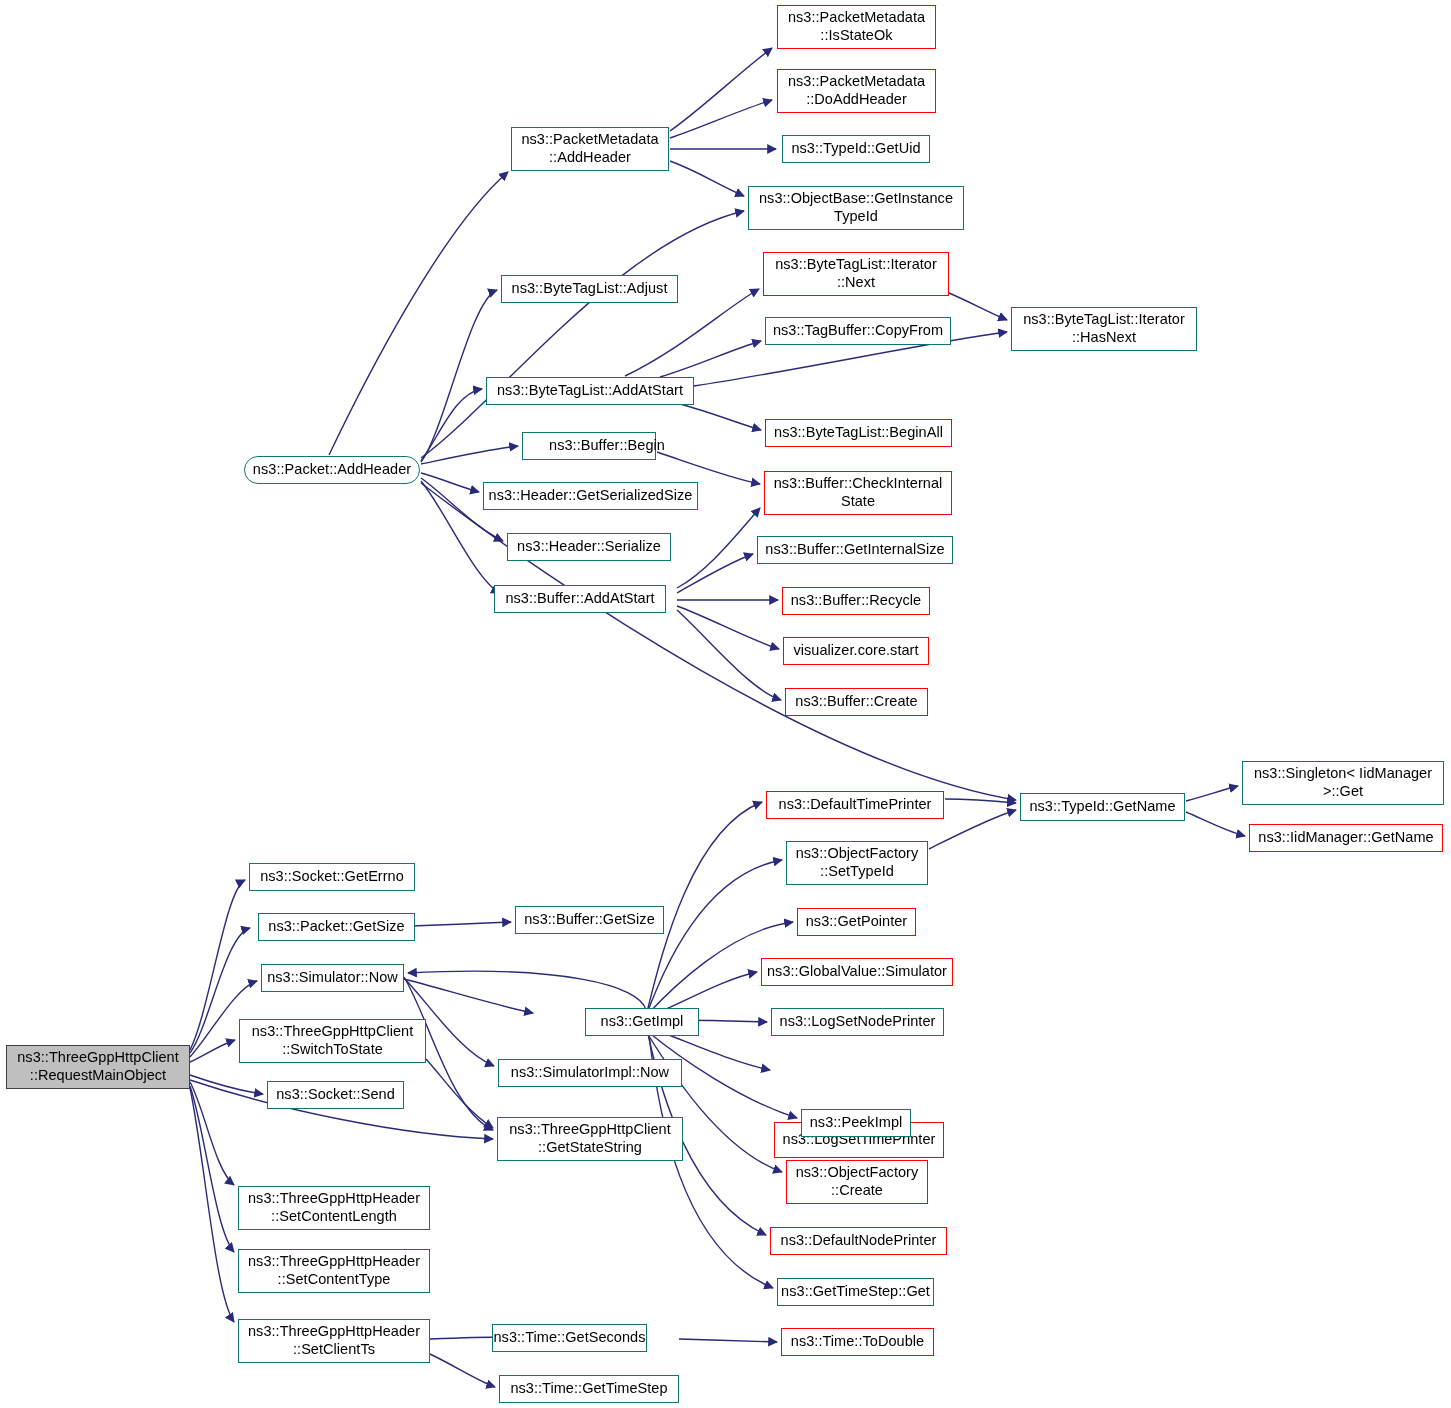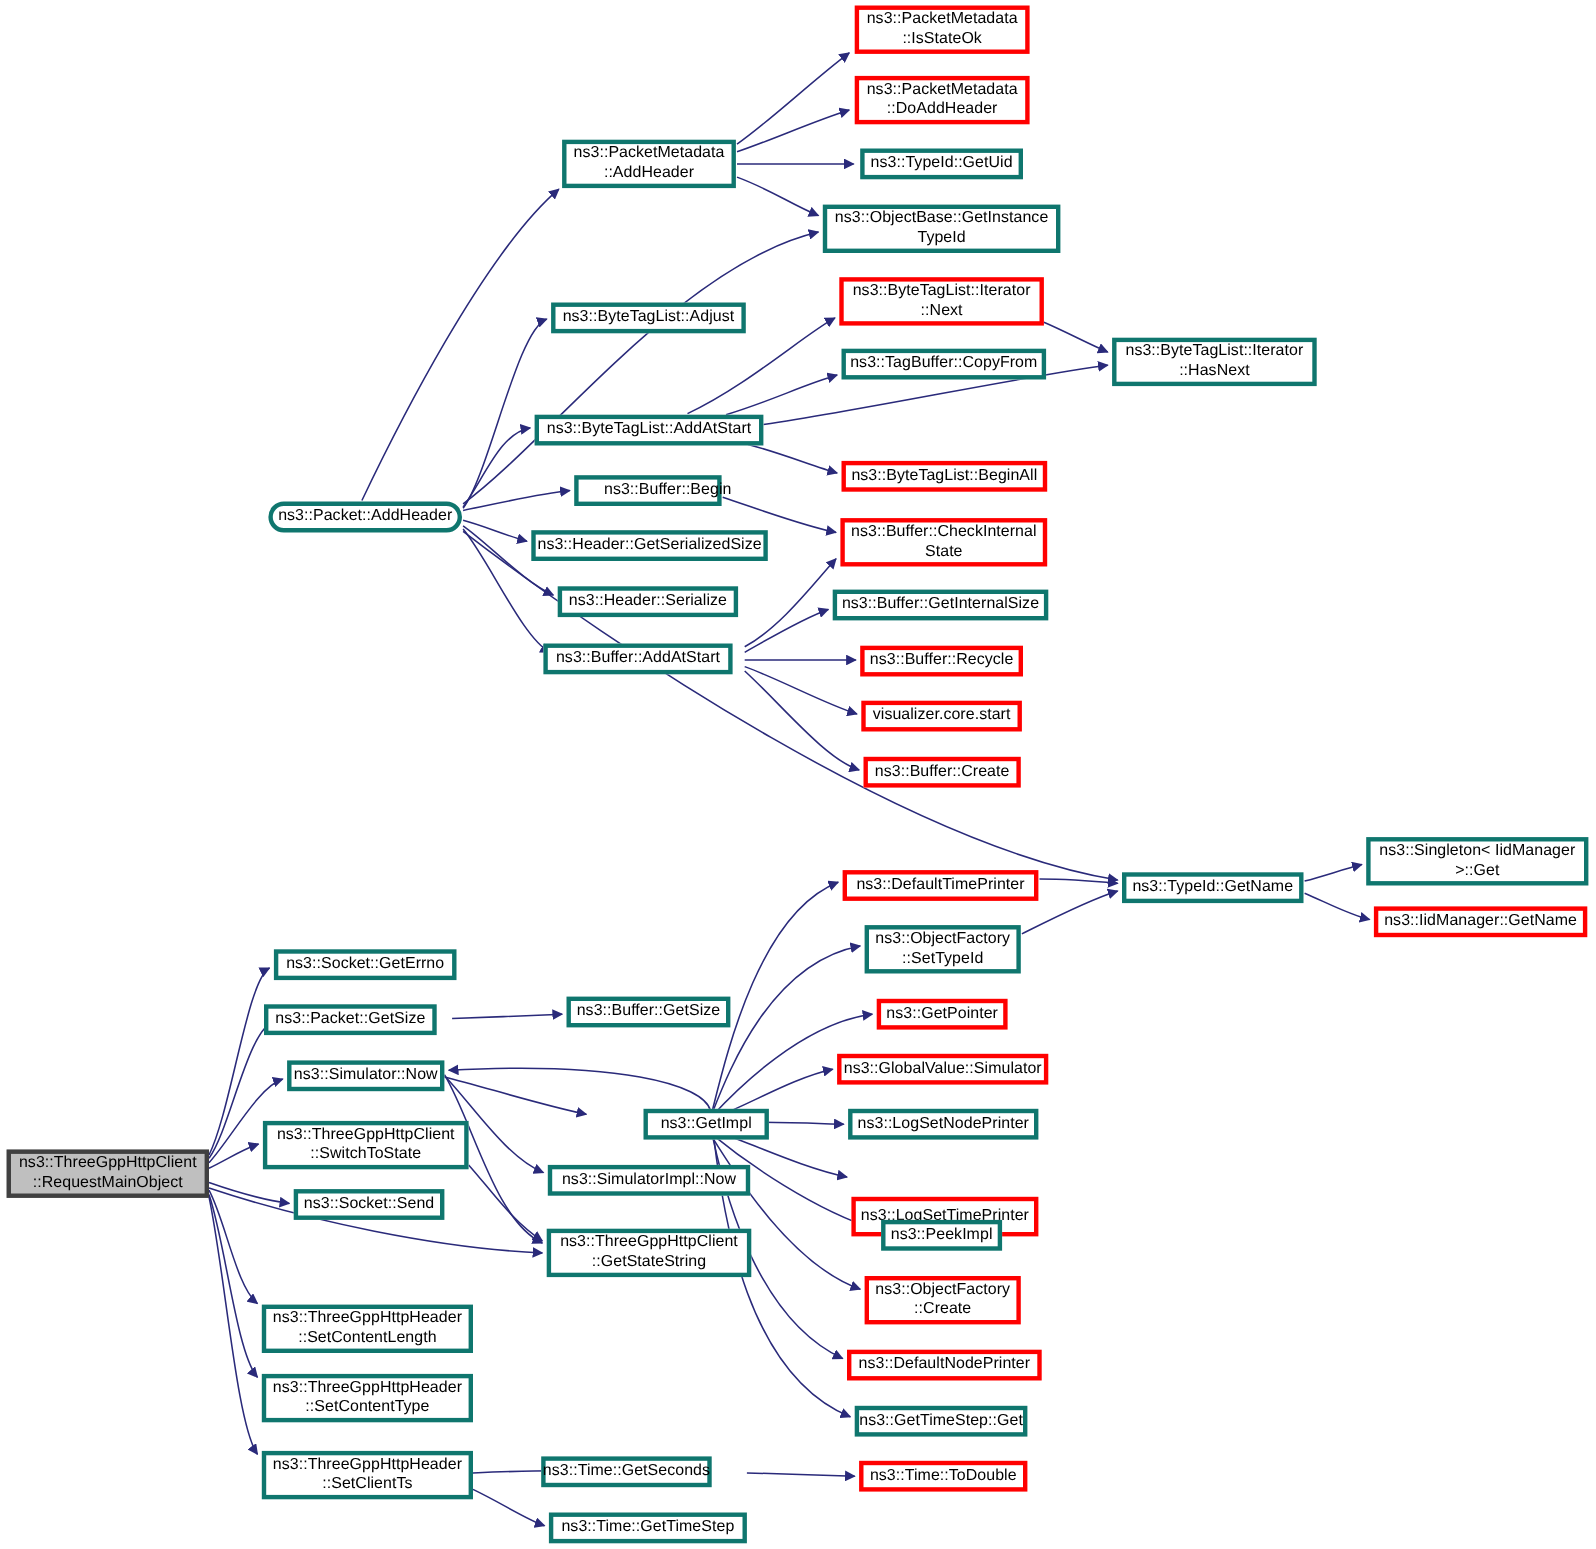--- a/index.html
+++ b/index.html
@@ -24,21 +24,21 @@
     pointer-events: none;
   }
   .node {
     position: absolute;
     box-sizing: border-box;
     display: flex;
     align-items: center;
     justify-content: center;
     text-align: center;
     background: #ffffff;
-    border: 4px solid #0f766e;
+    border: 1px solid #0f766e;
     color: #000000;
     font-size: 14.5px;
     line-height: 1.22;
     letter-spacing: 0.05px;
     white-space: pre-line;
     padding: 0 4px;
     z-index: 2;
   }
   .node.red {
     border-color: #ff0000;
@@ -148,29 +148,29 @@
       <div class="node red" style="left: 785px; top: 688px; width: 143px; height: 28px;">ns3::Buffer::Create</div>
       <div class="node" style="left: 1242px; top: 761px; width: 202px; height: 44px;">ns3::Singleton&lt; IidManager
 &gt;::Get</div>
       <div class="node" style="left: 1020px; top: 793px; width: 165px; height: 28px;">ns3::TypeId::GetName</div>
       <div class="node red" style="left: 766px; top: 791px; width: 178px; height: 28px;">ns3::DefaultTimePrinter</div>
       <div class="node red" style="left: 1249px; top: 824px; width: 194px; height: 28px;">ns3::IidManager::GetName</div>
       <div class="node" style="left: 786px; top: 841px; width: 142px; height: 44px;">ns3::ObjectFactory
 ::SetTypeId</div>
       <div class="node" style="left: 249px; top: 863px; width: 166px; height: 28px;">ns3::Socket::GetErrno</div>
       <div class="node red" style="left: 797px; top: 908px; width: 119px; height: 28px;">ns3::GetPointer</div>
-      <div class="node" style="left: 240px; top: 913px; width: 157px; height: 28px;">ns3::Packet::GetSize</div>
+      <div class="node" style="left: 258px; top: 913px; width: 157px; height: 28px;">ns3::Packet::GetSize</div>
       <div class="node" style="left: 515px; top: 906px; width: 149px; height: 28px;">ns3::Buffer::GetSize</div>
       <div class="node red" style="left: 761px; top: 958px; width: 192px; height: 28px;">ns3::GlobalValue::Simulator</div>
       <div class="node" style="left: 261px; top: 964px; width: 143px; height: 28px;">ns3::Simulator::Now</div>
       <div class="node" style="left: 537px; top: 1008px; width: 114px; height: 28px; margin-left: 48px;">ns3::GetImpl</div>
       <div class="node" style="left: 771px; top: 1008px; width: 173px; height: 28px;">ns3::LogSetNodePrinter</div>
       <div class="node" style="left: 239px; top: 1019px; width: 187px; height: 44px;">ns3::ThreeGppHttpClient
 ::SwitchToState</div>
-      <div class="node red" style="left: 774px; top: 1088px; width: 170px; height: 36px;">ns3::LogSetTimePrinter</div>
+      <div class="node red" style="left: 774px; top: 1122px; width: 170px; height: 36px;">ns3::LogSetTimePrinter</div>
       <div class="node current" style="left: 6px; top: 1045px; width: 184px; height: 44px;">ns3::ThreeGppHttpClient
 ::RequestMainObject</div>
       <div class="node" style="left: 498px; top: 1059px; width: 184px; height: 28px;">ns3::SimulatorImpl::Now</div>
       <div class="node" style="left: 267px; top: 1081px; width: 137px; height: 28px;">ns3::Socket::Send</div>
       <div class="node" style="left: 801px; top: 1109px; width: 110px; height: 28px;">ns3::PeekImpl</div>
       <div class="node" style="left: 497px; top: 1117px; width: 186px; height: 44px;">ns3::ThreeGppHttpClient
 ::GetStateString</div>
       <div class="node red" style="left: 786px; top: 1160px; width: 142px; height: 44px;">ns3::ObjectFactory
 ::Create</div>
       <div class="node" style="left: 238px; top: 1186px; width: 192px; height: 44px;">ns3::ThreeGppHttpHeader

